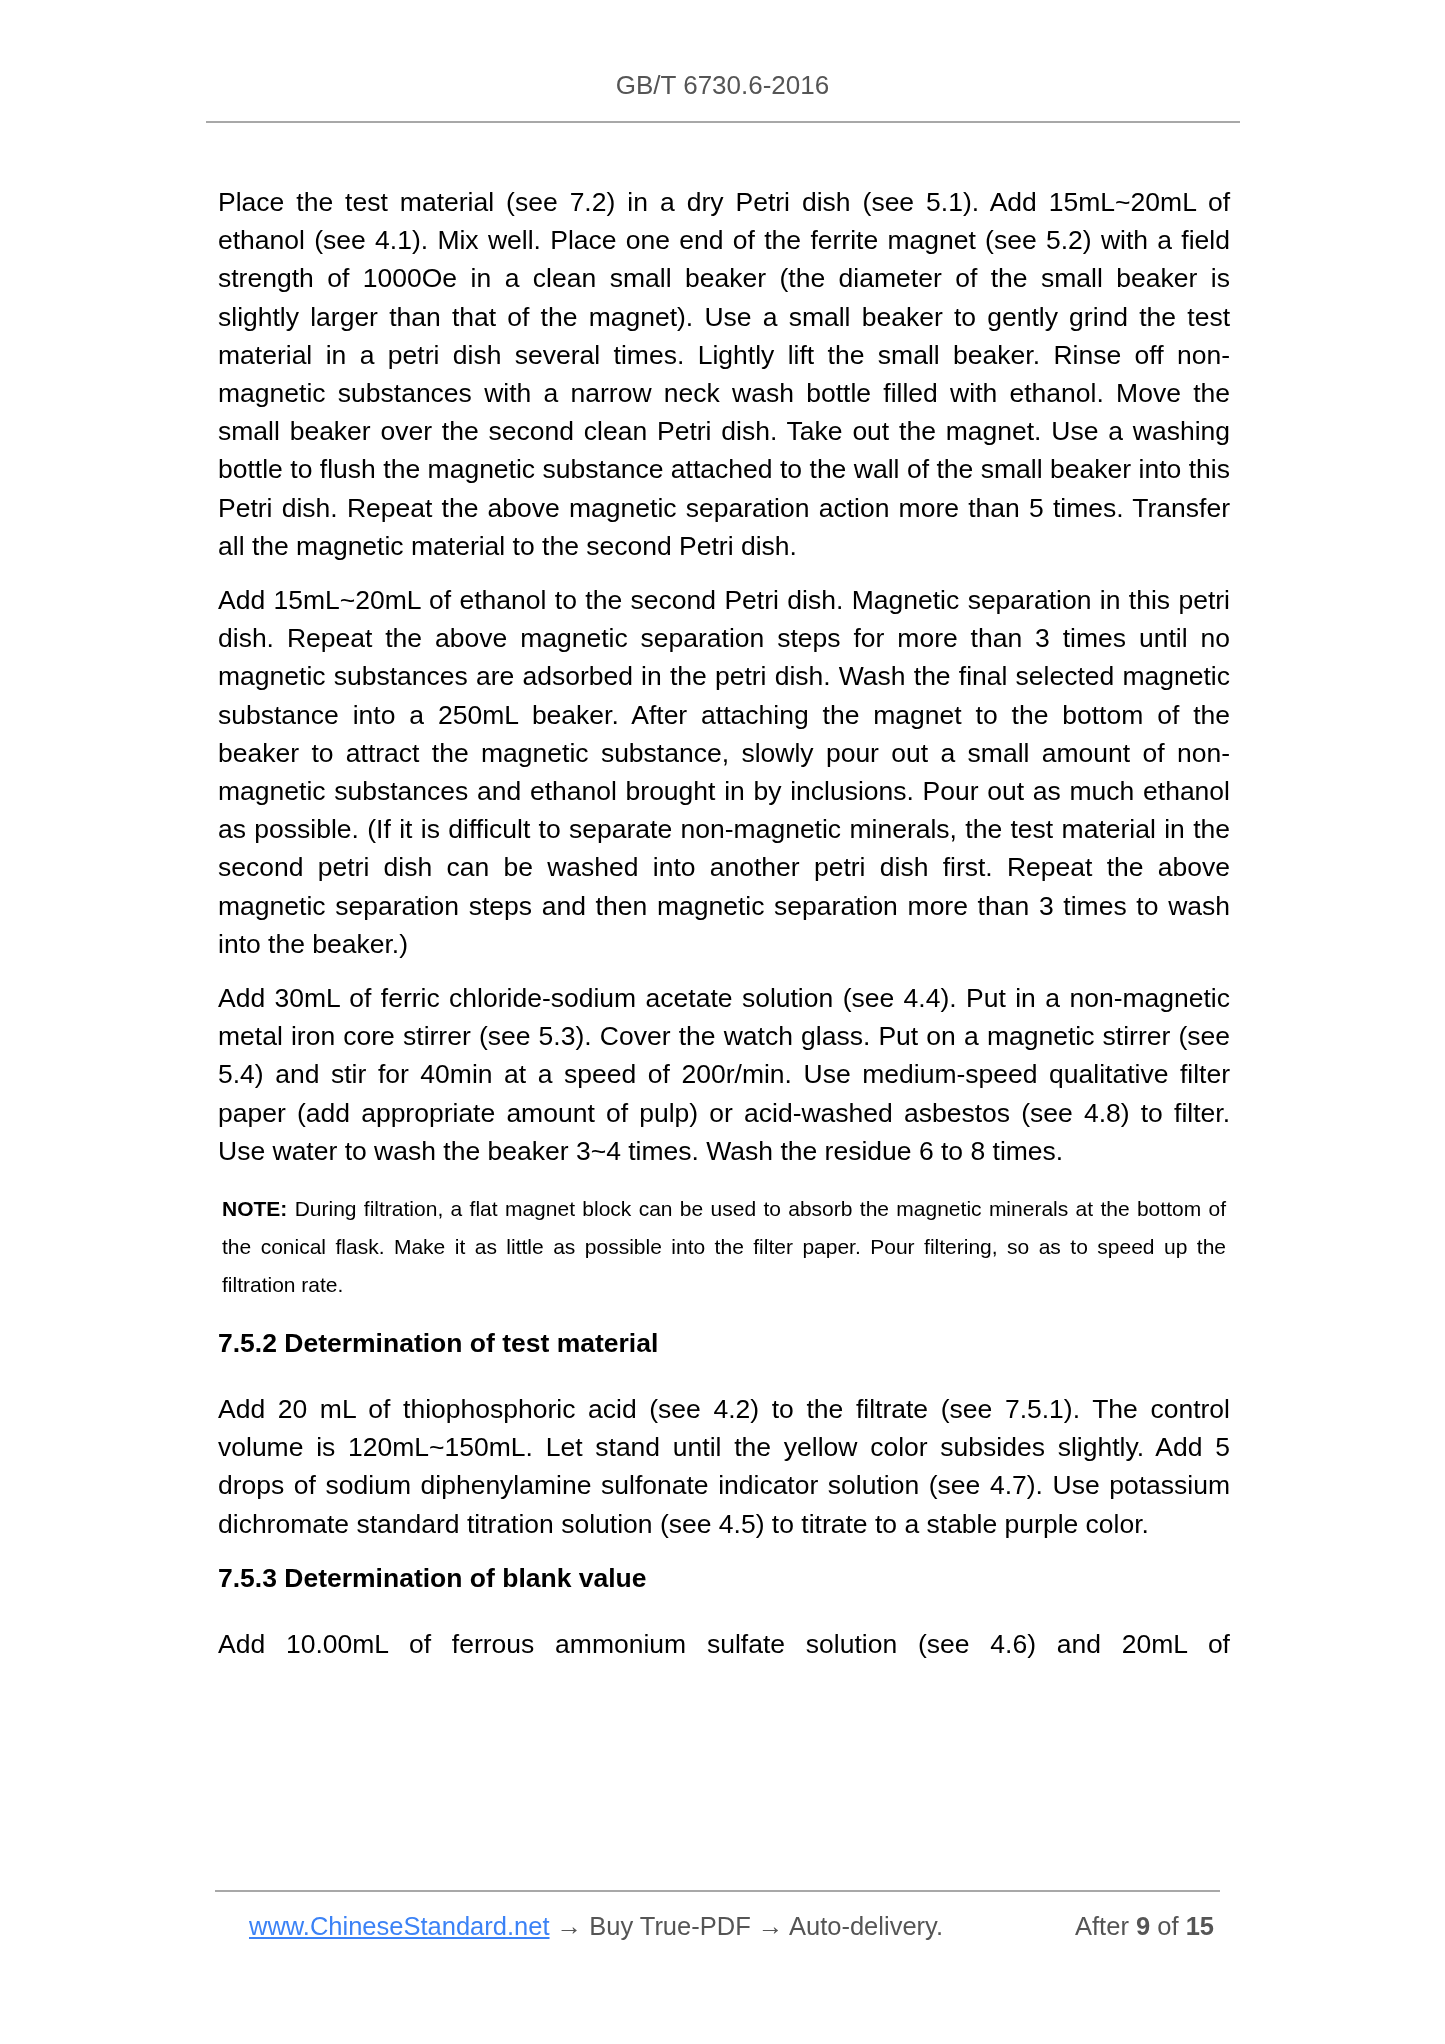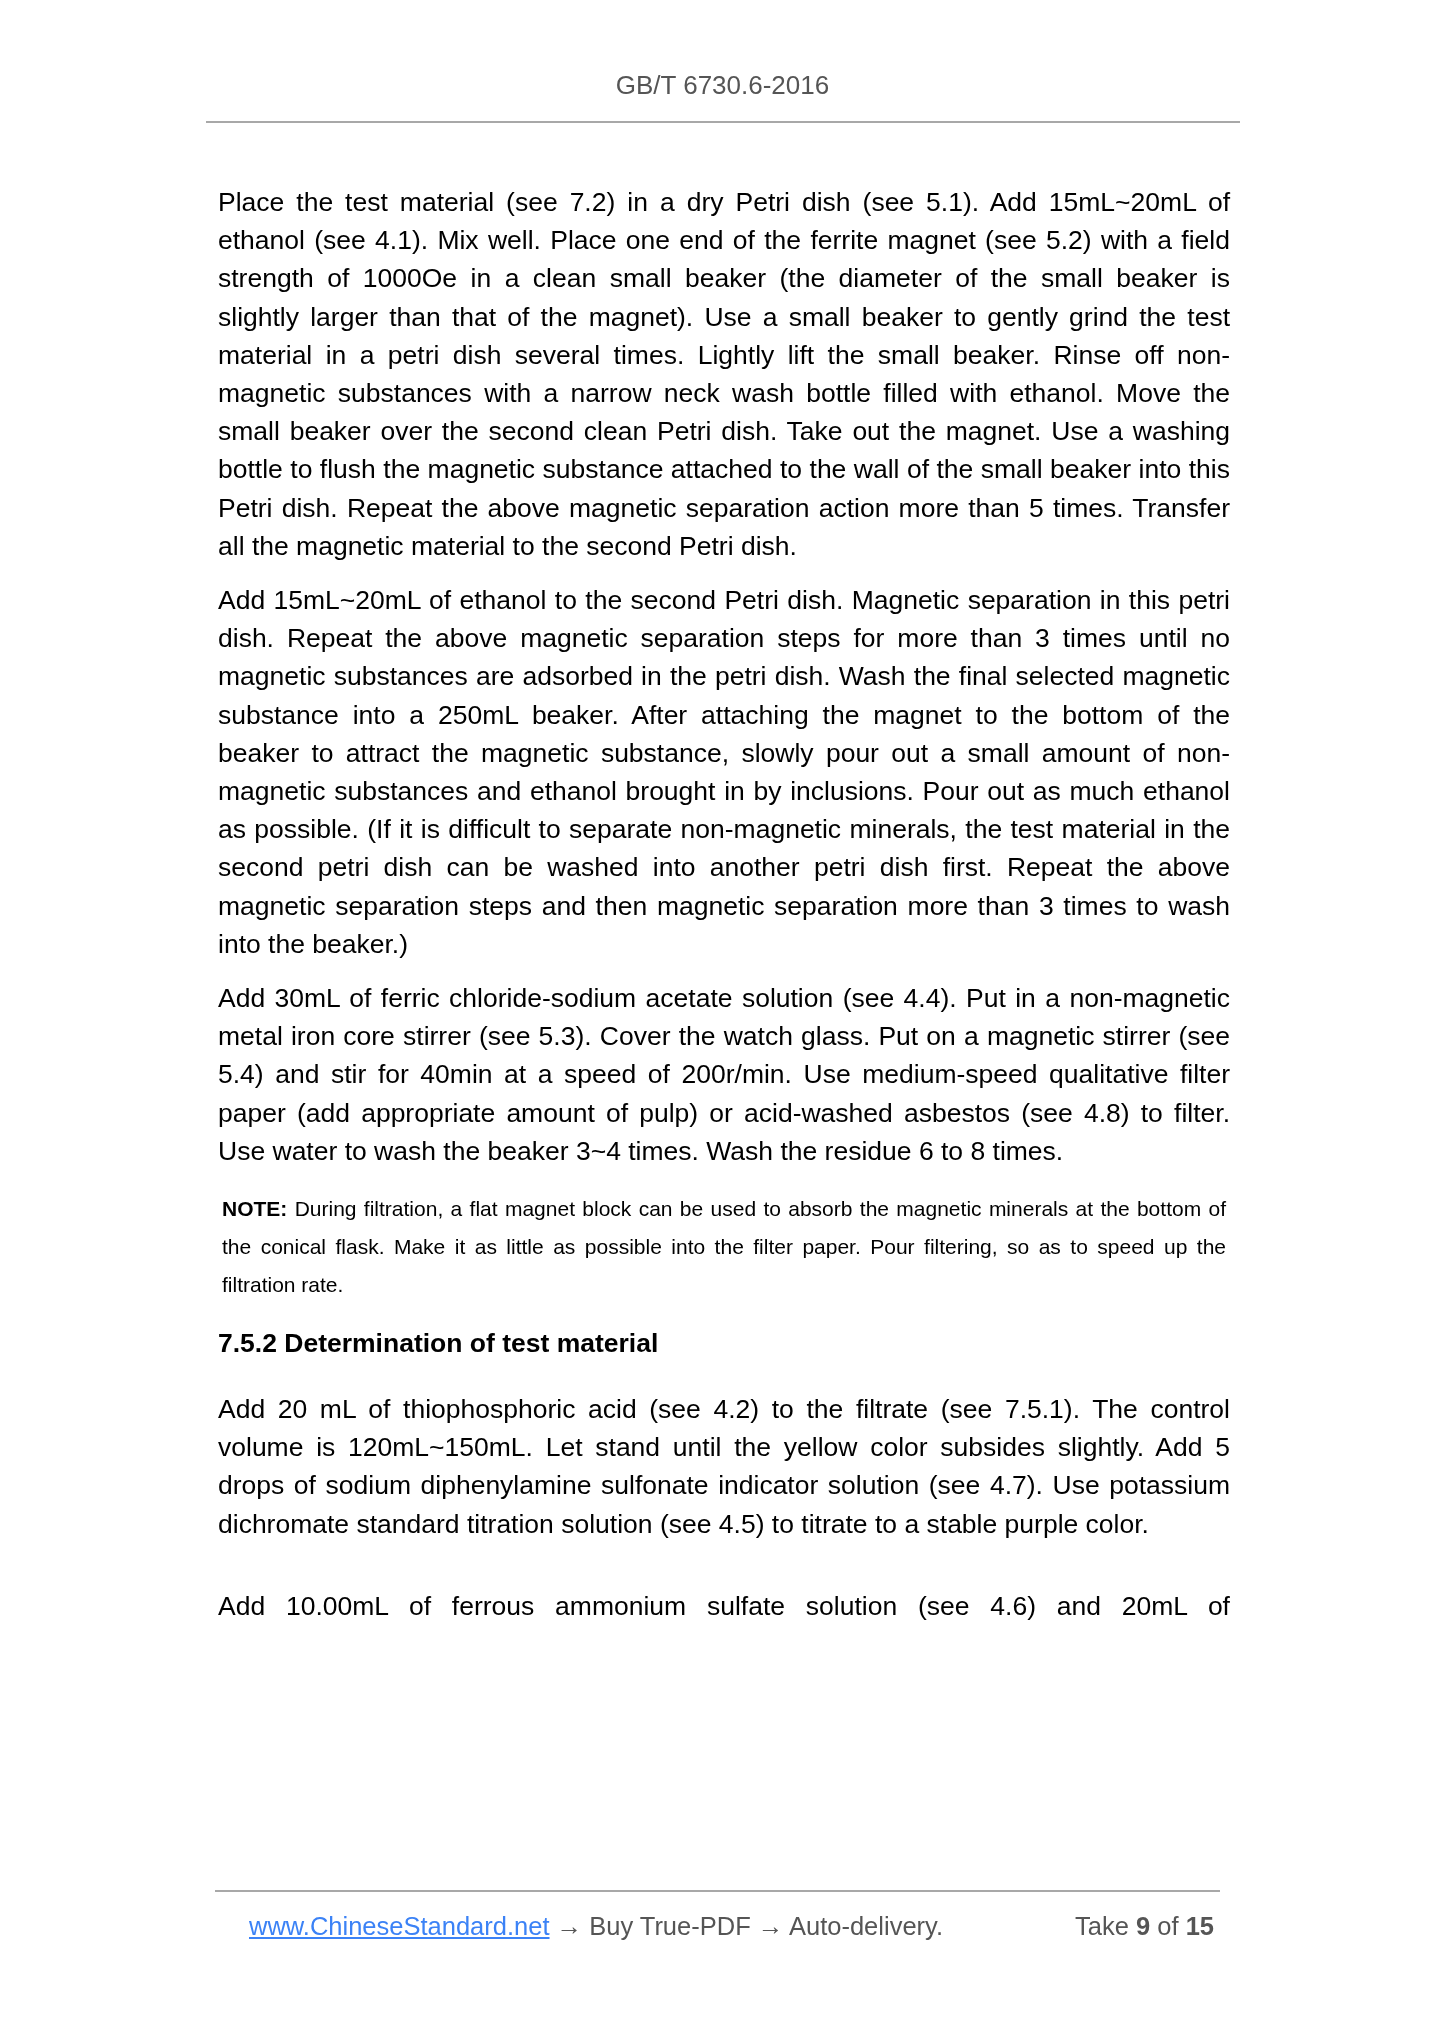--- a/index.html
+++ b/index.html
@@ -35,27 +35,28 @@
   <p class="body">Add 15mL~20mL of ethanol to the second Petri dish. Magnetic separation in this petri dish. Repeat the above magnetic separation steps for more than 3 times until no magnetic substances are adsorbed in the petri dish. Wash the final selected magnetic substance into a 250mL beaker. After attaching the magnet to the bottom of the beaker to attract the magnetic substance, slowly pour out a small amount of non-magnetic substances and ethanol brought in by inclusions. Pour out as much ethanol as possible. (If it is difficult to separate non-magnetic minerals, the test material in the second petri dish can be washed into another petri dish first. Repeat the above magnetic separation steps and then magnetic separation more than 3 times to wash into the beaker.)</p>
   <div class="sp-p"></div>
   <p class="body">Add 30mL of ferric chloride-sodium acetate solution (see 4.4). Put in a non-magnetic metal iron core stirrer (see 5.3). Cover the watch glass. Put on a magnetic stirrer (see 5.4) and stir for 40min at a speed of 200r/min. Use medium-speed qualitative filter paper (add appropriate amount of pulp) or acid-washed asbestos (see 4.8) to filter. Use water to wash the beaker 3~4 times. Wash the residue 6 to 8 times.</p>
   <div class="sp-p"></div>
   <p class="note"><b>NOTE:</b><span> During filtration, a flat magnet block can be used to absorb the magnetic minerals at the bottom of the conical flask. Make it as little as possible into the filter paper. Pour filtering, so as to speed up the filtration rate.</span></p>
   <div class="sp-p"></div>
   <h2>7.5.2 Determination of test material</h2>
   <div class="sp-h"></div>
   <p class="body">Add 20 mL of thiophosphoric acid (see 4.2) to the filtrate (see 7.5.1). The control volume is 120mL~150mL. Let stand until the yellow color subsides slightly. Add 5 drops of sodium diphenylamine sulfonate indicator solution (see 4.7). Use potassium dichromate standard titration solution (see 4.5) to titrate to a stable purple color.</p>
   <div class="sp-p"></div>
+  <h2>7.5.3 Determination of blank value</h2>
   <div class="sp-h"></div>
   <p class="body" style="text-align-last:justify">Add 10.00mL of ferrous ammonium sulfate solution (see 4.6) and 20mL of</p>
 </div>
 
 <div class="rule bottom"></div>
 
 <div class="footer">
   <a>www.ChineseStandard.net</a><span> → Buy True-PDF → Auto-delivery.</span>
   <span class="right">
-    <span>Take</span>
+    <span>After</span>
     <b>9</b>
     <span>of</span>
     <b>15</b>
   </span>
 </div>
 
 </body></html>

